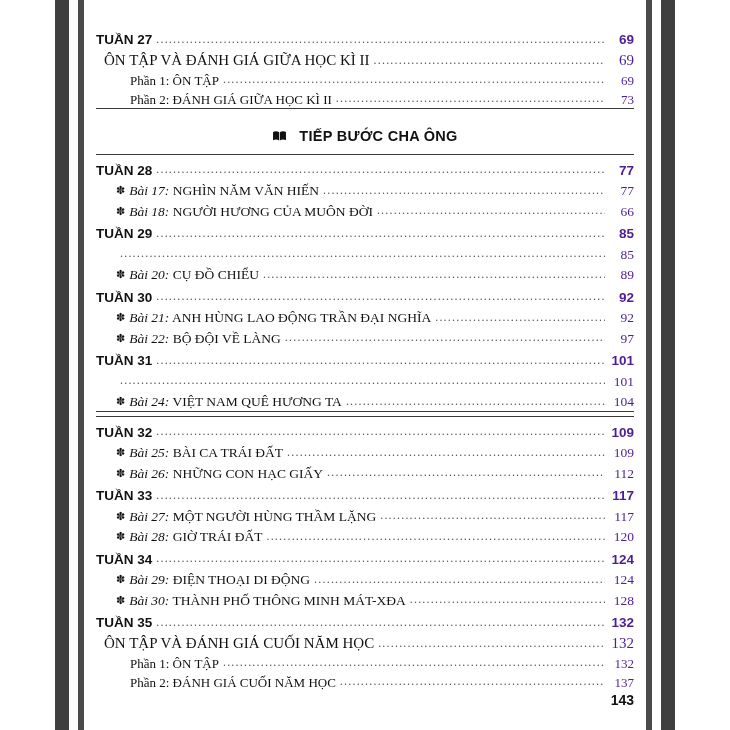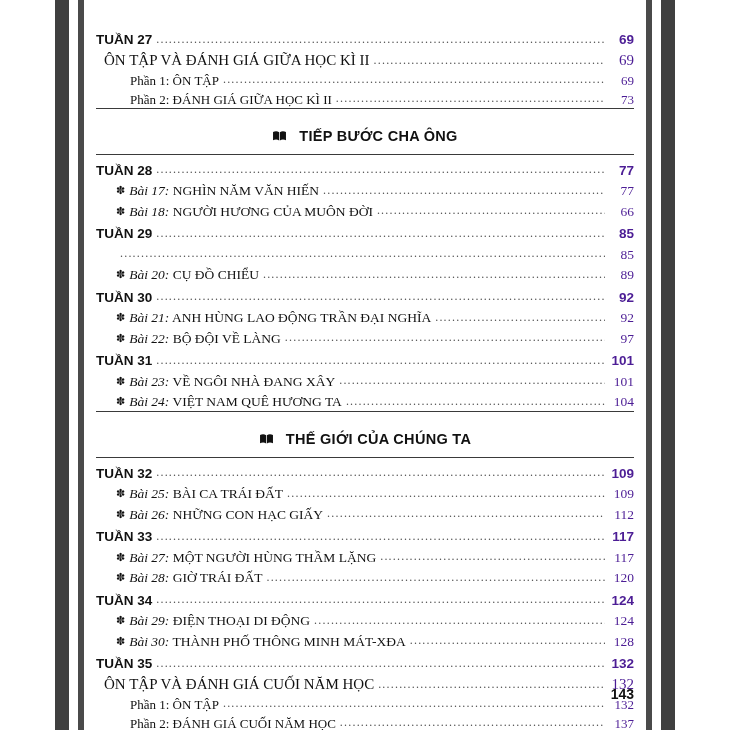--- a/index.html
+++ b/index.html
@@ -153,21 +153,21 @@
   .rule {
     height: 1px;
     background: #3a3a3a;
     margin: 3px 0 0 0;
   }
   .rule.top { margin: 0 0 4px 0; }
 
   .footer-page {
     position: absolute;
     right: 0;
-    bottom: 18px;
+    bottom: 12px;
     font-family: "Liberation Sans", sans-serif;
     font-weight: bold;
     font-size: 14px;
     color: #111111;
   }
 </style>
 </head>
 <body>
 
 <div class="page">
@@ -258,40 +258,30 @@
           <span class="toc-label"><span class="lesson-mark">✽</span><span class="lesson-no">Bài 22:</span><span> </span><span>BỘ ĐỘI VỀ LÀNG</span></span>
           <span class="dots">........................................................................................................................</span>
           <span class="page-num">97</span>
         </div>
         <div class="toc-row lvl-week">
           <span class="toc-label">TUẦN 31</span>
           <span class="dots">........................................................................................................................</span>
           <span class="page-num">101</span>
         </div>
         <div class="toc-row lvl-lesson">
-          <span class="toc-label"><span class="lesson-mark">✽</span><span class="lesson-no">Bài 23:</span><span> </span><span>VỀ NGÔI NHÀ ĐANG XÂY</span></span>
           <span class="dots">........................................................................................................................</span>
           <span class="page-num">101</span>
         </div>
         <div class="toc-row lvl-lesson">
           <span class="toc-label"><span class="lesson-mark">✽</span><span class="lesson-no">Bài 24:</span><span> </span><span>VIỆT NAM QUÊ HƯƠNG TA</span></span>
           <span class="dots">........................................................................................................................</span>
           <span class="page-num">104</span>
         </div>
         <div>
           <div class="rule top"></div>
-          <div class="section-head">
-            <span class="book-icon">
-              <svg viewBox="0 0 16 13" width="15" height="12" aria-hidden="true">
-                <path d="M1 2.2 C3 1.1 5.8 1.1 7.6 2.4 L7.6 11.4 C5.8 10.1 3 10.1 1 11.2 Z" fill="#111"></path>
-                <path d="M15 2.2 C13 1.1 10.2 1.1 8.4 2.4 L8.4 11.4 C10.2 10.1 13 10.1 15 11.2 Z" fill="#111"></path>
-              </svg>
-            </span>
-            <span class="section-title">THẾ GIỚI CỦA CHÚNG TA</span>
-          </div>
           <div class="rule"></div>
         </div>
         <div class="toc-row lvl-week">
           <span class="toc-label">TUẦN 32</span>
           <span class="dots">........................................................................................................................</span>
           <span class="page-num">109</span>
         </div>
         <div class="toc-row lvl-lesson">
           <span class="toc-label"><span class="lesson-mark">✽</span><span class="lesson-no">Bài 25:</span><span> </span><span>BÀI CA TRÁI ĐẤT</span></span>
           <span class="dots">........................................................................................................................</span>

